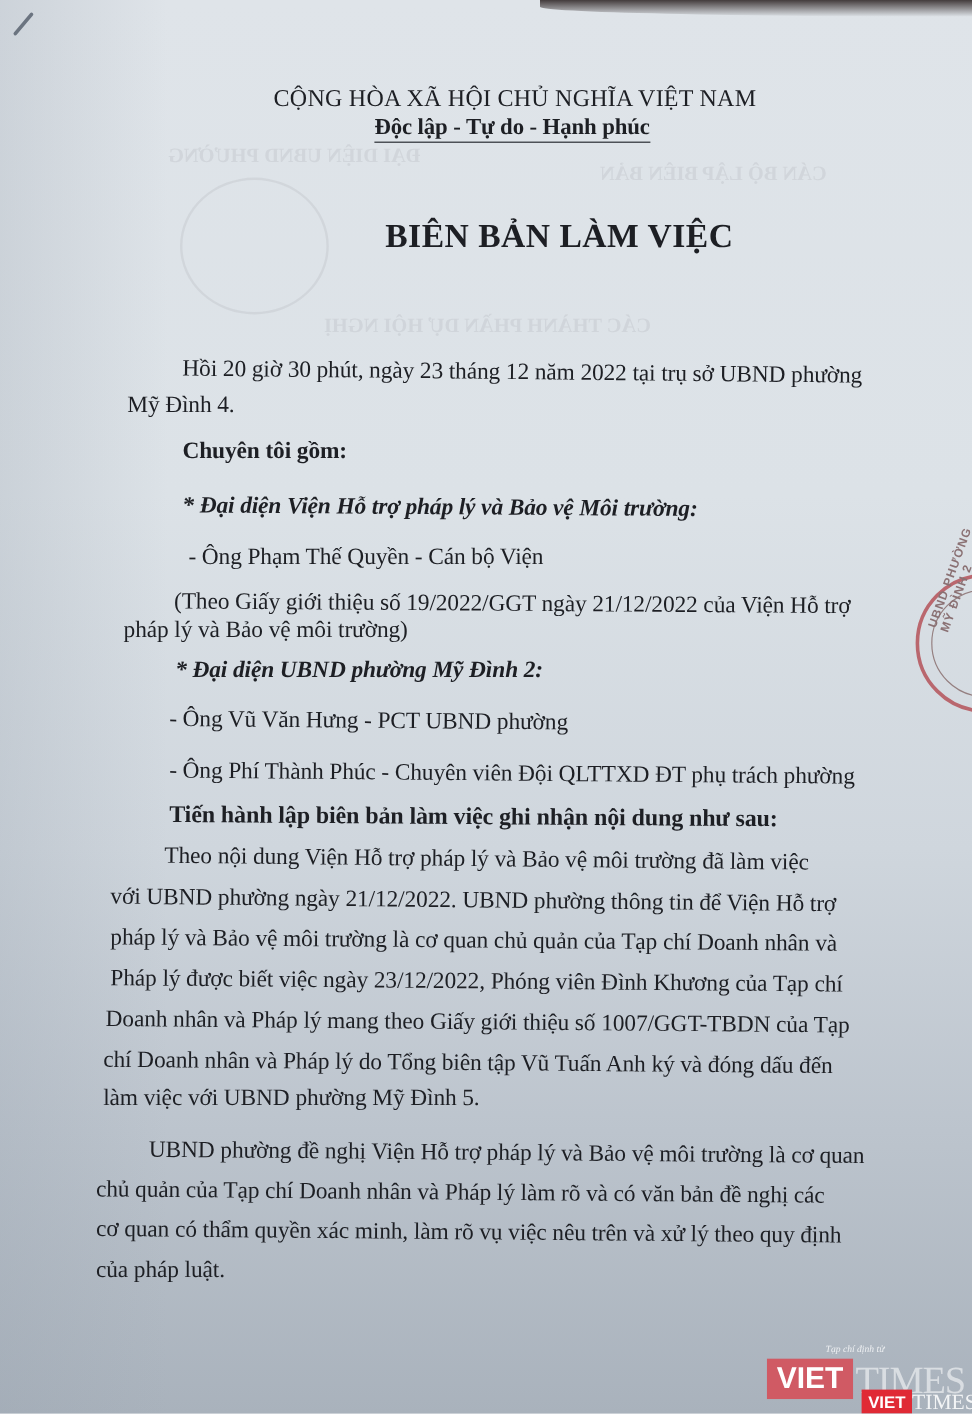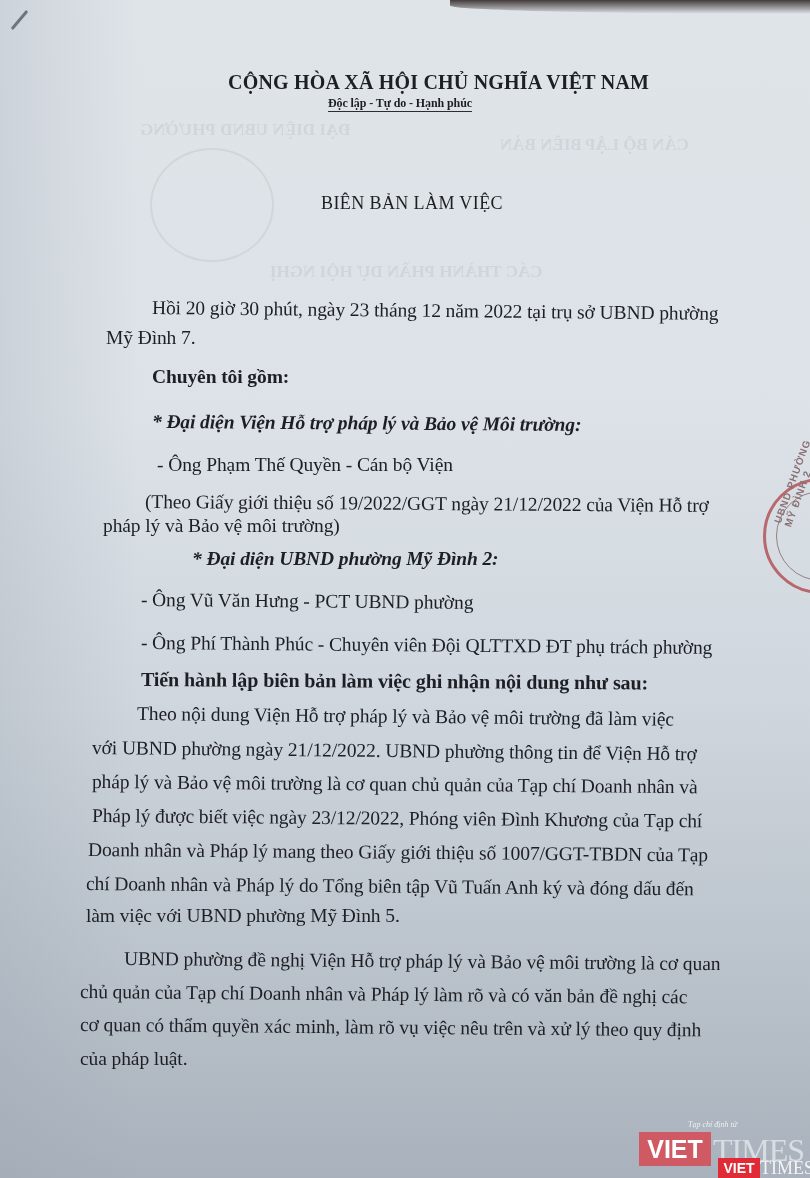--- a/index.html
+++ b/index.html
@@ -29,23 +29,23 @@
   }
   .ghost-circle {
     position: absolute; border: 2px solid rgba(120,125,135,0.12); border-radius: 50%;
   }
   .line {
     position: absolute; white-space: nowrap; font-size: 19.5px; line-height: 1;
     letter-spacing: -0.1px;
   }
   .bold { font-weight: bold; }
   .italic { font-style: italic; }
-  .header1 { font-size: 20px; font-weight: bold; left: 228px; top: 72px; letter-spacing: 0.2px; }
-  .header2 { font-size: 12px; font-weight: bold; left: 312px; top: 97px; border-bottom: 1.5px solid #2a2d33; padding-bottom: 2px; margin-left: 16px; }
-  .title { font-size: 18px; font-weight: normal; left: 321px; top: 194px; letter-spacing: 0.4px; }
+  .header1 { font-size: 20px; font-weight: normal; left: 228px; top: 72px; letter-spacing: 0.2px; }
+  .header2 { font-size: 19px; font-weight: bold; left: 312px; top: 97px; border-bottom: 1.5px solid #2a2d33; padding-bottom: 2px; }
+  .title { font-size: 28px; font-weight: bold; left: 321px; top: 184px; letter-spacing: 0.4px; }
   .stamp {
     position: absolute; left: 763px; top: 478px; width: 110px; height: 110px;
     border-radius: 50%; border: 3px solid #b5535a; opacity: 0.85;
   }
   .stamp-inner {
     position: absolute; left: 10px; top: 10px; right: 10px; bottom: 10px; border-radius: 50%;
     border: 1.5px solid #8a7070;
   }
   .stamp-text {
     position: absolute; font-family: "Liberation Sans", sans-serif; font-size: 10px;
@@ -90,30 +90,30 @@
 <div class="ghost" style="left:270px; top:262px;">CÁC THÀNH PHẦN DỰ HỘI NGHỊ</div>
 <div class="ghost-circle" style="left:150px; top:148px; width:120px; height:110px;"></div>
 
 <div>
   <div class="line header1">CỘNG HÒA XÃ HỘI CHỦ NGHĨA VIỆT NAM</div>
   <div class="line header2">Độc lập - Tự do - Hạnh phúc</div>
 
   <div class="line title">BIÊN BẢN LÀM VIỆC</div>
 
   <div class="line" style="left:152px; top:298px; transform:rotate(0.6deg); transform-origin:left;">Hồi 20 giờ 30 phút, ngày 23 tháng 12 năm 2022 tại trụ sở UBND phường</div>
-  <div class="line" style="left:106px; top:328px;">Mỹ Đình 7.</div>
+  <div class="line" style="left:106px; top:328px;">Mỹ Đình 4.</div>
 
   <div class="line bold" style="left:152px; top:367px;">Chuyên tôi gồm:</div>
 
   <div class="line bold italic" style="left:152px; top:412px; transform:rotate(0.4deg); transform-origin:left;">* Đại diện Viện Hỗ trợ pháp lý và Bảo vệ Môi trường:</div>
   <div class="line" style="left:143px; top:455px;margin-left:14px;">- Ông Phạm Thế Quyền - Cán bộ Viện</div>
   <div class="line" style="left:145px; top:492px; transform:rotate(0.4deg); transform-origin:left;">(Theo Giấy giới thiệu số 19/2022/GGT ngày 21/12/2022 của Viện Hỗ trợ</div>
   <div class="line" style="left:103px; top:516px;font-family:Liberation Serif, serif;">pháp lý và Bảo vệ môi trường)</div>
 
-  <div class="line bold italic" style="left:146px; top:549px;margin-left:46px;">* Đại diện UBND phường Mỹ Đình 2:</div>
+  <div class="line bold italic" style="left:146px; top:549px;">* Đại diện UBND phường Mỹ Đình 2:</div>
   <div class="line" style="left:141px; top:590px; transform:rotate(0.5deg); transform-origin:left;">- Ông Vũ Văn Hưng - PCT UBND phường</div>
   <div class="line" style="left:141px; top:633px; transform:rotate(0.5deg); transform-origin:left;">- Ông Phí Thành Phúc - Chuyên viên Đội QLTTXD ĐT phụ trách phường</div>
 
   <div class="line bold" style="left:141px; top:669px; font-size:20px; transform:rotate(0.4deg); transform-origin:left;">Tiến hành lập biên bản làm việc ghi nhận nội dung như sau:</div>
 
   <div class="line" style="left:137px; top:704px; transform:rotate(0.6deg); transform-origin:left;">Theo nội dung Viện Hỗ trợ pháp lý và Bảo vệ môi trường đã làm việc</div>
   <div class="line" style="left:92px; top:738px; transform:rotate(0.6deg); transform-origin:left;">với UBND phường ngày 21/12/2022. UBND phường thông tin để Viện Hỗ trợ</div>
   <div class="line" style="left:92px; top:772px; transform:rotate(0.5deg); transform-origin:left;">pháp lý và Bảo vệ môi trường là cơ quan chủ quản của Tạp chí Doanh nhân và</div>
   <div class="line" style="left:92px; top:806px; transform:rotate(0.5deg); transform-origin:left;">Pháp lý được biết việc ngày 23/12/2022, Phóng viên Đình Khương của Tạp chí</div>
   <div class="line" style="left:88px; top:840px; transform:rotate(0.5deg); transform-origin:left;">Doanh nhân và Pháp lý mang theo Giấy giới thiệu số 1007/GGT-TBDN của Tạp</div>

